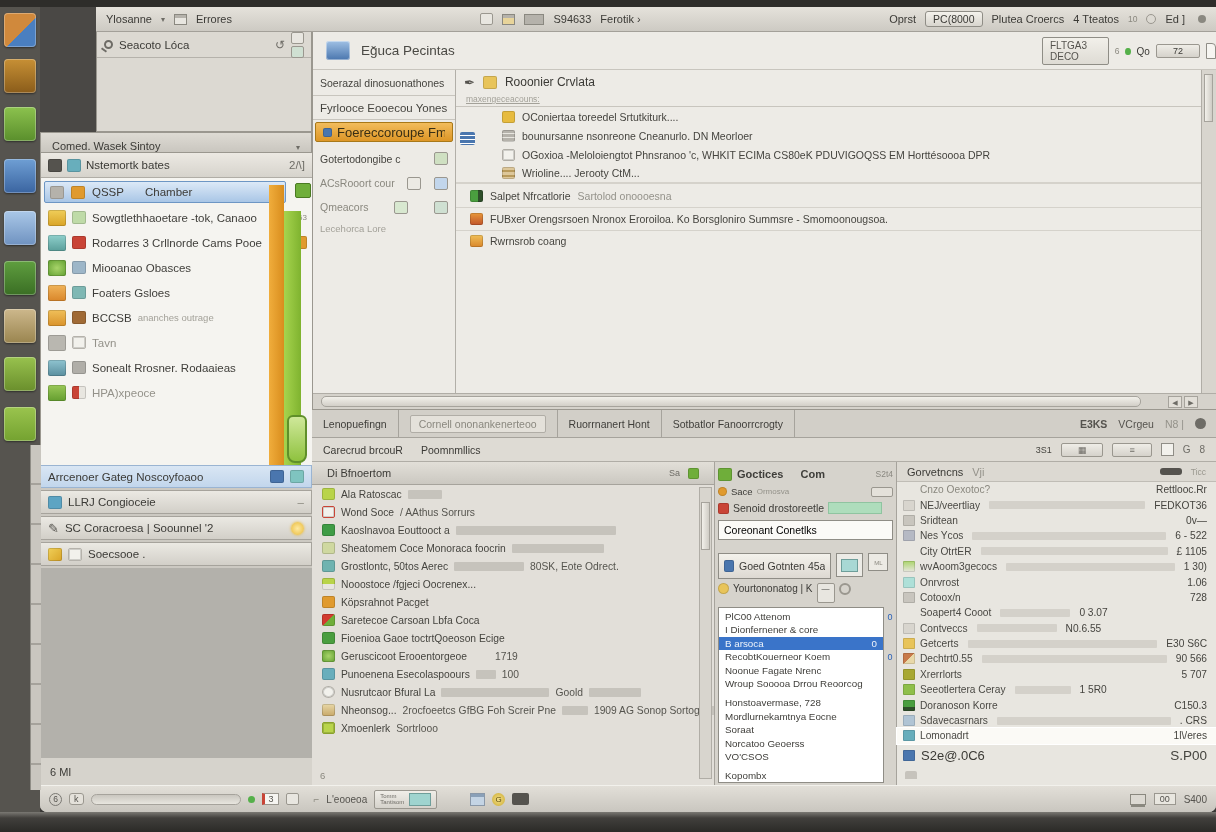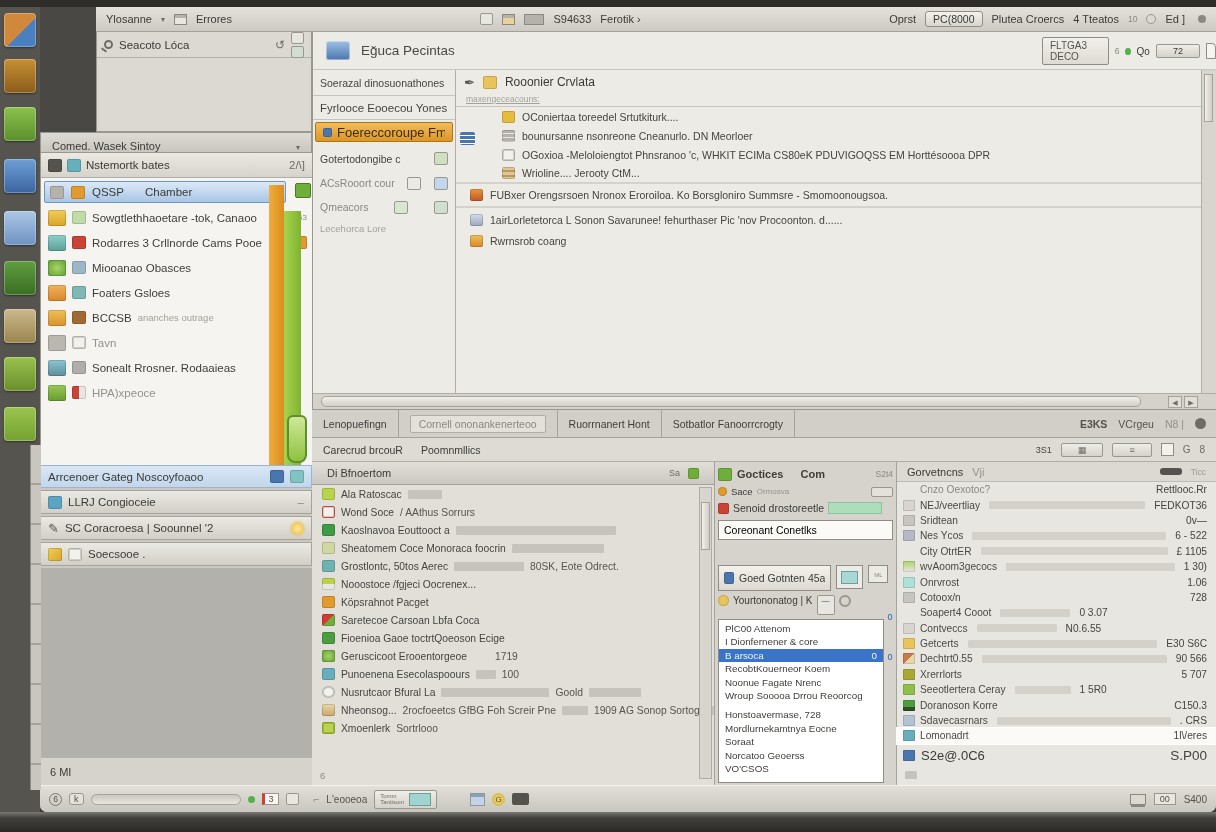--- a/index.html
+++ b/index.html
@@ -102,21 +102,21 @@
 .vthumb{position:absolute;left:1px;top:14px;width:9px;height:48px;background:linear-gradient(90deg,#f2f0ea,#cfccc5);border:1px solid #a6a39c}
 .colA-foot{position:absolute;left:8px;bottom:4px;font-size:9.5px;color:#8a887f}
 .colB{position:absolute;left:714px;top:462px;width:182px;height:323px;background:#d6d3cc;border-left:1px solid #a6a39c;padding:2px 3px;display:flex;flex-direction:column;z-index:2}
 .fb-hdr{height:20px;display:flex;align-items:center;gap:5px;font-size:11px;font-weight:bold;color:#3f3e3a}
 .fb-badge{margin-left:auto;font-size:8.5px;color:#8a8880;font-weight:normal}
 .fb-sace{height:15px;display:flex;align-items:center;gap:4px;font-size:9.5px}
 .minibtn{margin-left:auto;width:22px;height:10px;border:1px solid #9a978f;background:#e4e1da;border-radius:2px}
 .fb-send{height:18px;display:flex;align-items:center;gap:4px;font-size:10.5px}
 .hl-green{width:54px;height:12px;background:#aeddbc;border:1px solid #8fc4a0}
 .fb-input{height:20px;background:#fbfaf7;border:1px solid #8f8d86;font-size:10.5px;display:flex;align-items:center;padding:0 5px;margin:3px 0;width:100%;font-family:"Liberation Sans",sans-serif}
-.fb-boxrow{display:flex;gap:5px;margin:22px 0 4px;align-items:flex-start}
+.fb-boxrow{display:flex;gap:5px;margin:10px 0 4px;align-items:flex-start}
 .fb-box{flex:0 0 112px;height:26px;border:1px solid #8f8d86;background:linear-gradient(#f4f2ec,#ddd9d2);display:flex;align-items:center;gap:5px;padding:0 5px;font-size:10.5px}
 .fb-thumb{width:27px;height:24px;border:1px solid #8f8d86;background:#ecebe6;display:flex;align-items:center;justify-content:center}
 .fb-thumb i{width:17px;height:13px;background:#a8d8d4;display:block;border:1px solid #6e9e9a}
 .fb-sq{width:20px;height:18px;border:1px solid #8f8d86;background:#eceae4;font-size:6px;text-align:center;color:#8a887f;line-height:18px}
 .fb-combo{height:20px;display:flex;gap:4px;font-size:10px}
 .ellip{border:1px solid #9a978f;background:#e8e6e0;font-size:8px;padding:0 4px;border-radius:2px}
 .ring{width:12px;height:12px;border:2px solid #9a978f;border-radius:50%}
 .fb-dd{flex:1;background:#fff;border:1px solid #8f8d86;margin-top:4px;padding:2px 0;font-size:9.8px;overflow:hidden;position:relative;width:166px}
 .dd-it{height:13.4px;line-height:13.4px;padding:0 6px;color:#3f3e3a;display:flex;white-space:nowrap;overflow:hidden}
 .dd-it.sel{background:#3a74c9;color:#eef3fa}
@@ -363,27 +363,28 @@
           <span>bounursanne nsonreone Cneanurlo. DN Meorloer</span>
         </div>
       <div class="f-row f19">
           <span class="f-ic" style="background:#f2f1ec;border:1px solid #b0ada6"></span>
           <span style="white-space:nowrap;overflow:hidden">OGoxioa -Meloloiengtot Phnsranoo 'c, WHKIT ECIMa CS80eK PDUVIGOQSS EM Horttésoooa DPR</span>
         </div>
       <div class="f-row f19" style="border-bottom:1px solid #d5d2cb">
           <span class="f-ic" style="background:repeating-linear-gradient(#ddc79a 0 3px,#b89a5c 3px 5px)"></span>
           <span>Wrioline....   Jerooty CtM...</span>
         </div>
+      <div class="f-row f24" style="padding-left:14px">
+          <span class="f-ic" style="background:linear-gradient(90deg,#4a9e3f 60%,#2e4e2a 60%)"></span>
+          <span>Salpet Nfrcatlorie</span>
+          <span class="gray">Sartolod onoooesna</span>
+        </div>
       <div class="f-row f24" style="padding-left:14px;border-bottom:1px solid #d5d2cb">
           <span class="f-ic" style="background:linear-gradient(#e8983a,#c0542a)"></span>
           <span style="white-space:nowrap;overflow:hidden">FUBxer Orengsrsoen Nronox Eroroiloa. Ko Borsgloniro Summsre - Smomoonougsoa.</span>
-        </div>
-      <div class="f-row f24 gray" style="padding-left:14px">
-          <span class="f-ic" style="background:linear-gradient(#d4dce8,#9aa8bc)"></span>
-          <span style="white-space:nowrap;overflow:hidden">1airLorletetorca L Sonon Savarunee! fehurthaser Pic 'nov Procoonton. d......</span>
         </div>
       <div class="f-row f19 gray" style="padding-left:14px">
           <span class="f-ic" style="background:linear-gradient(#f0c05a,#d9862a)"></span>
           <span>Rwrnsrob coang</span>
         </div>
     </div>
     <div class="mt-vscroll">
         <div class="vthumb" style="top:4px;left:2px"></div>
       </div>
     <div class="mt-hscroll">

